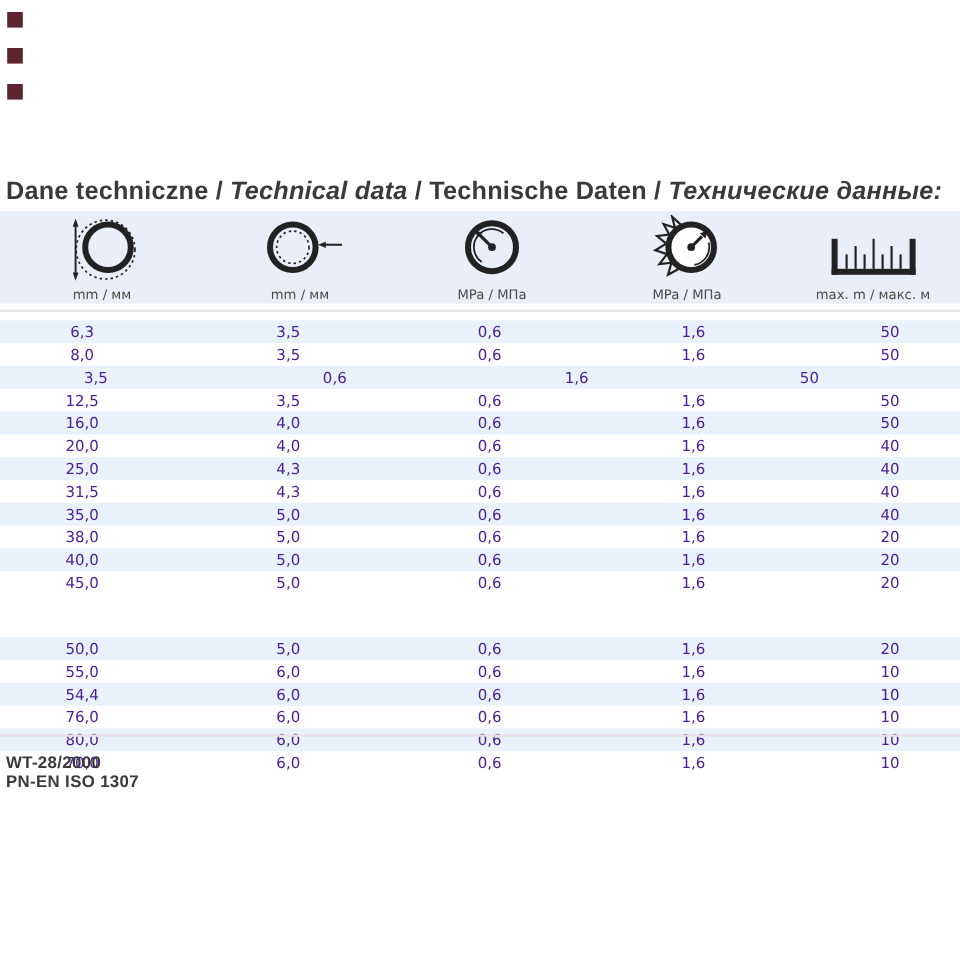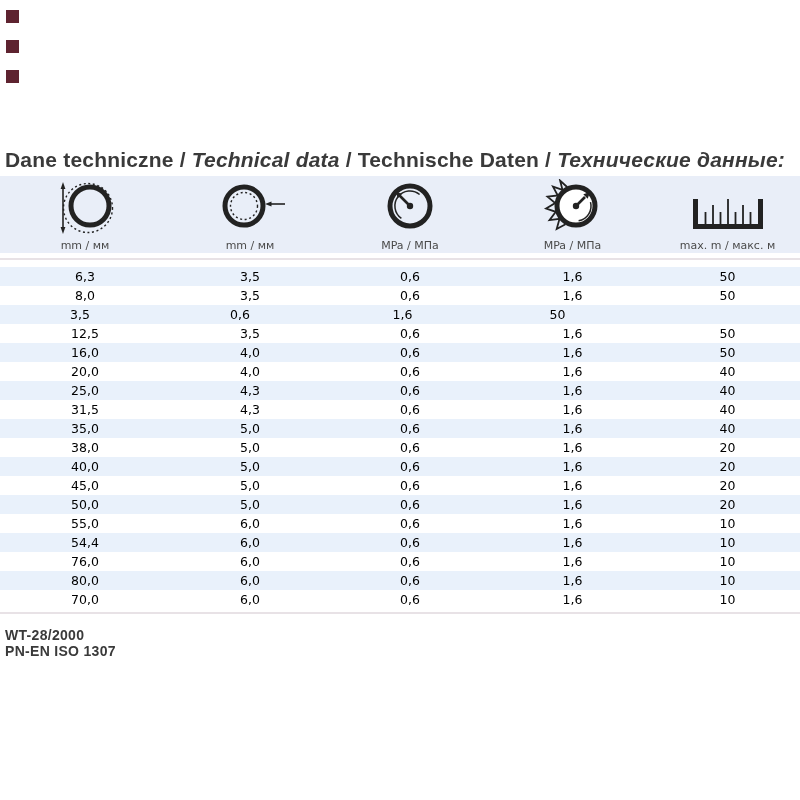--- a/index.html
+++ b/index.html
@@ -20,21 +20,21 @@
     display:flex;flex-direction:column;align-items:center;justify-content:flex-end;
     box-sizing:border-box;padding-bottom:1px;
   }
   .w1{width:170px;}.w2{width:160px;}.w3{width:160px;}.w4{width:165px;}.w5{width:145px;}
   .bcol svg{display:block;}
   .unit{font-size:11px;color:#4a4a4a;margin-top:2px;white-space:nowrap;}
   .divider{position:absolute;left:0;width:800px;height:2px;background:#e8e2e6;}
   #sep-top{top:258px;}
   #sep-bot{top:612px;}
   #tbl{position:absolute;left:0;top:267px;width:800px;}
-  .row{display:flex;height:19px;line-height:19px;font-size:12.5px;color:#000000;}
+  .row{display:flex;height:19px;line-height:19px;font-size:12.5px;color:#4c1d95;gap:39px;}
   .cell{text-align:center;box-sizing:border-box;}
   #footer{
     position:absolute;left:5px;top:627px;
     font-family:"Liberation Sans",sans-serif;font-weight:bold;
     font-size:14px;color:#3a3a3a;line-height:16px;letter-spacing:.3px;
   }
 </style>
 </head>
 <body>
 
@@ -189,21 +189,21 @@
       <div class="cell w4">1,6</div>
       <div class="cell w5">20</div>
     </div>
     <div class="row">
       <div class="cell w1">45,0</div>
       <div class="cell w2">5,0</div>
       <div class="cell w3">0,6</div>
       <div class="cell w4">1,6</div>
       <div class="cell w5">20</div>
     </div>
-    <div class="row" style="background: rgb(233, 241, 251);">
+    <div class="row" style="background: rgb(233, 241, 251); margin-top: 36px;">
       <div class="cell w1">50,0</div>
       <div class="cell w2">5,0</div>
       <div class="cell w3">0,6</div>
       <div class="cell w4">1,6</div>
       <div class="cell w5">20</div>
     </div>
     <div class="row">
       <div class="cell w1">55,0</div>
       <div class="cell w2">6,0</div>
       <div class="cell w3">0,6</div>

